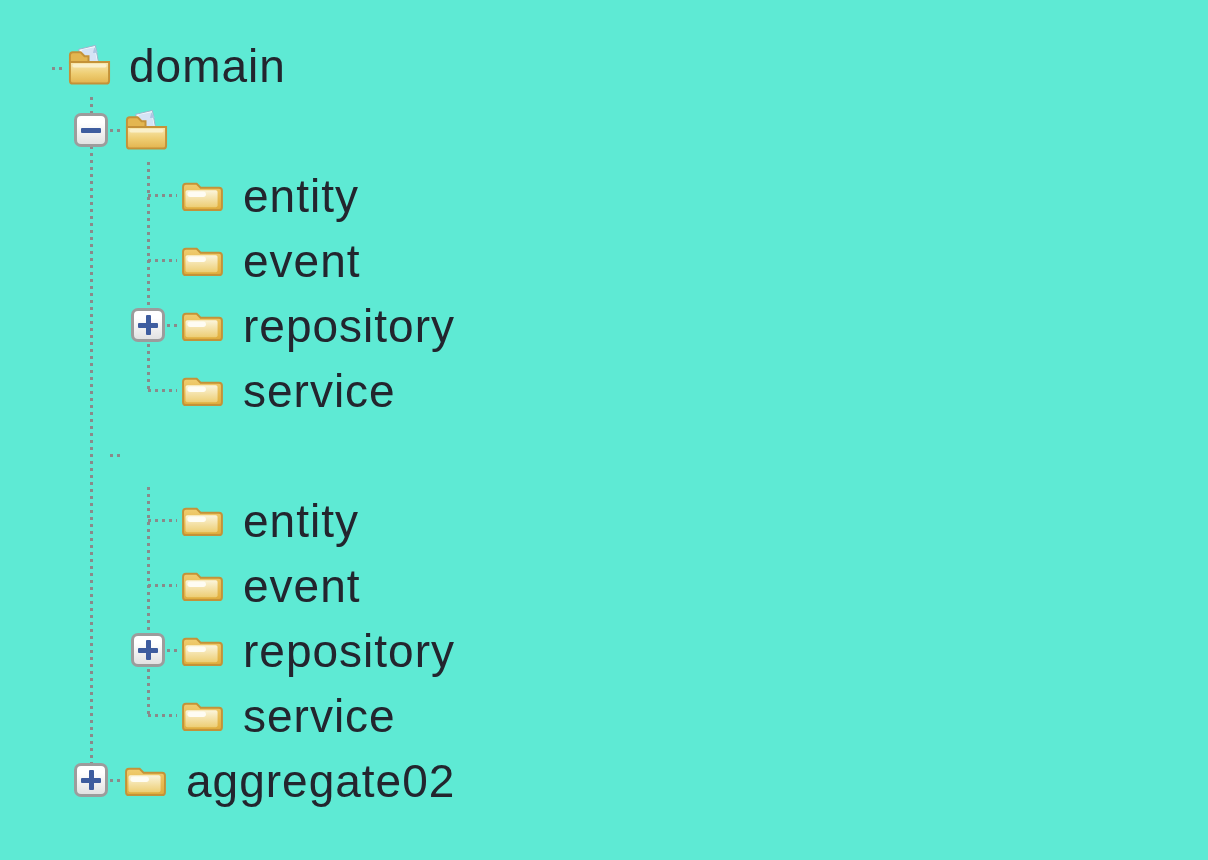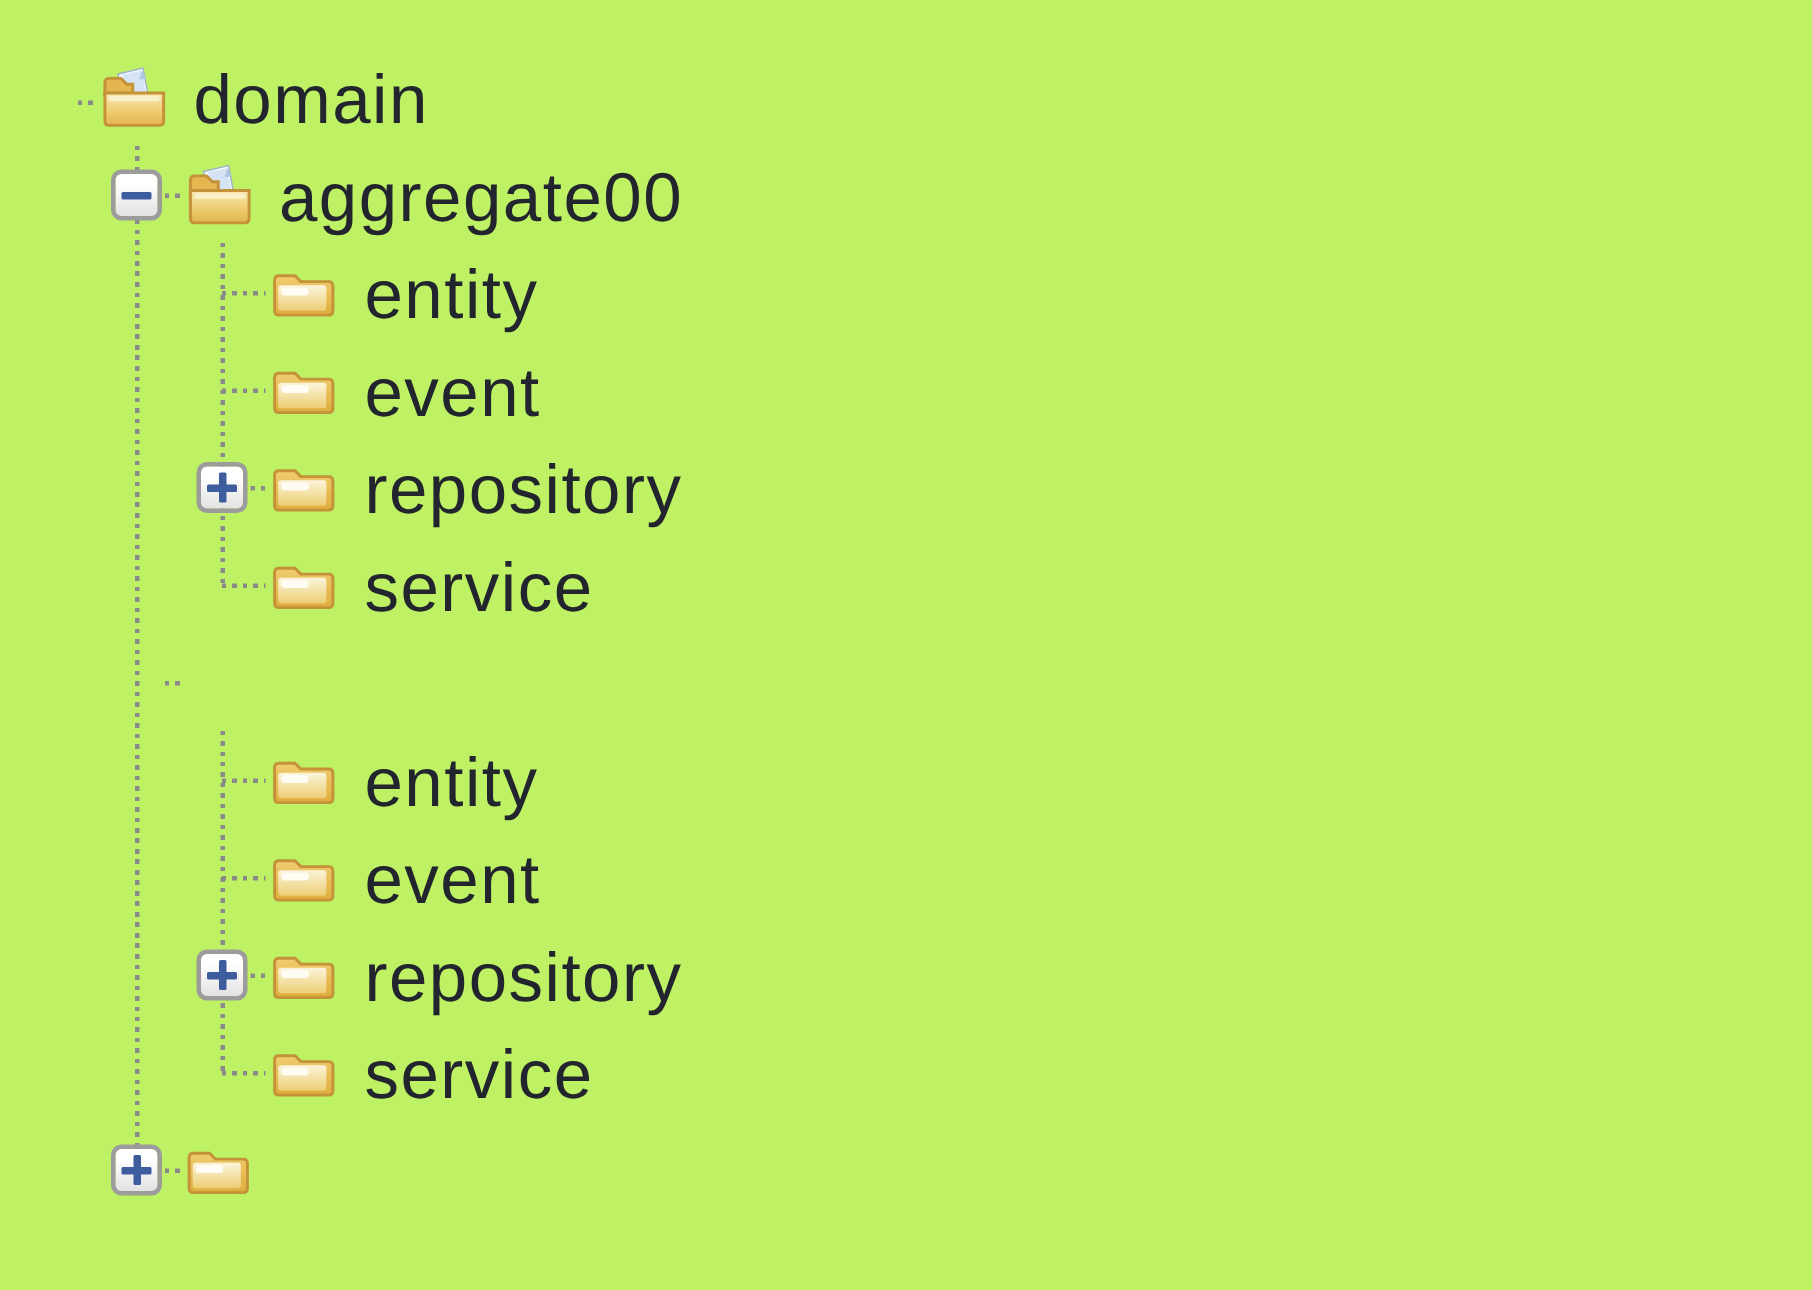--- a/index.html
+++ b/index.html
@@ -1,20 +1,20 @@
 <!DOCTYPE html>
 <html><head>
 <meta charset="utf-8">
 <style>
   html, body { margin: 0; padding: 0; background: #ffffff; }
   #stage {
     position: relative;
     width: 1208px;
     height: 860px;
-    background: #bef264;
+    background: #5eead4;
     overflow: hidden;
     font-family: "Liberation Sans", "DejaVu Sans", sans-serif;
   }
   
   .vline {
     position: absolute;
     width: 3px;
     background: repeating-linear-gradient(to bottom, #8a8a8a 0 3px, transparent 3px 7px);
   }
   .hline {
@@ -125,21 +125,20 @@
         <div class="bar-h"></div>
       </div>
       <span class="icon open" style="left: 124px;"><svg width="45" height="44" viewBox="0 0 46 44">
           <polygon points="12,7 29,3 32.5,22 15.5,26" fill="#F5F9FD" stroke="#9FB2CC" stroke-width="1"></polygon>
           <polygon points="15,7.5 28,4.8 31,21 18,23.7" fill="#D5E3F5"></polygon>
           <polygon points="28,4.8 31.5,10.5 26.5,10.8" fill="#AEC6E2"></polygon>
           <path d="M3 21 V13 Q3 10 6 10 H14 L18 14 H22 V21 Z" fill="#E3B650" stroke="#C49238" stroke-width="2"></path>
           <path d="M3 20 H43 V39 Q43 42 40 42 H6 Q3 42 3 39 Z" fill="url(#foFront)" stroke="#C49238" stroke-width="2"></path>
           <rect x="5.5" y="22" width="35" height="3.5" rx="1.75" fill="#FAF0CA"></rect>
         </svg></span>
-      <span class="label" style="left: 186px;">aggregate00</span>
     </div>
     <div class="node" style="top: 163px;">
       <span class="icon closed" style="left: 181px;"><svg width="43" height="35" viewBox="0 0 44 36">
           <path d="M2 9 Q2 6 5 6 H16 L20 10 H39 Q42 10 42 13 V30 Q42 33 39 33 H5 Q2 33 2 30 Z" fill="url(#fcBody)" stroke="#C49238" stroke-width="2"></path>
           <rect x="4.5" y="12.5" width="33" height="17.5" rx="2" fill="url(#fcInner)"></rect>
           <rect x="6.5" y="14" width="19" height="5.5" rx="2.75" fill="#FEFCF3"></rect>
         </svg></span>
       <span class="label" style="left: 243px;">entity</span>
     </div>
     <div class="node" style="top: 228px;">
@@ -209,14 +208,15 @@
     <div class="node" style="top: 748px;">
       <div class="expander" style="left: 74px;">
         <div class="bar-h"></div>
         <div class="bar-v"></div>
       </div>
       <span class="icon closed" style="left: 124px;"><svg width="43" height="35" viewBox="0 0 44 36">
           <path d="M2 9 Q2 6 5 6 H16 L20 10 H39 Q42 10 42 13 V30 Q42 33 39 33 H5 Q2 33 2 30 Z" fill="url(#fcBody)" stroke="#C49238" stroke-width="2"></path>
           <rect x="4.5" y="12.5" width="33" height="17.5" rx="2" fill="url(#fcInner)"></rect>
           <rect x="6.5" y="14" width="19" height="5.5" rx="2.75" fill="#FEFCF3"></rect>
         </svg></span>
+      <span class="label" style="left: 186px;">aggregate02</span>
     </div>
   </div>
 
 </body></html>

